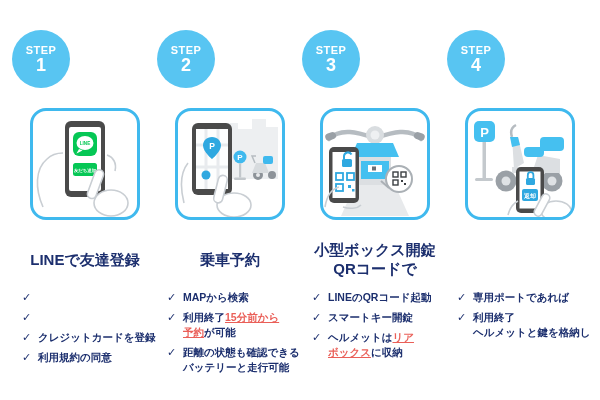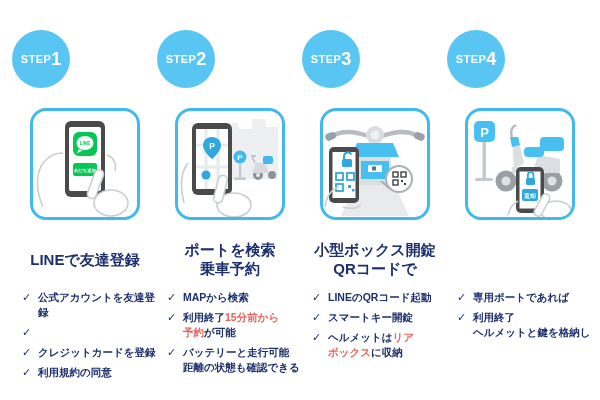--- a/index.html
+++ b/index.html
@@ -1,37 +1,37 @@
 <!DOCTYPE html>
 <html style="--sky-blue: #58c5f2; --border-blue: #3fb9ee; --navy: #1c2f6e; --red: #ea5f58; --line-green: #06c755; --phone-dark: #4a4a4a; --accent-blue: #2fa8e0;"><head>
 <meta charset="utf-8">
 <style>
   html,body{margin:0;padding:0;}
   body{width:600px;height:400px;background:#fff;font-family:"Liberation Sans","DejaVu Sans",sans-serif;}
   .canvas{position:relative;width:600px;height:400px;background:#fff;overflow:hidden;}
   .col{position:absolute;top:0;width:150px;height:400px;}
   .col1{left:10px}.col2{left:155px}.col3{left:300px}.col4{left:445px}
   .badge{position:absolute;left:2px;top:30px;width:58px;height:58px;border-radius:50%;
-         background:var(--sky-blue,#58c5f2);color:#fff;display:flex;flex-direction:row;
+         background:var(--sky-blue,#58c5f2);color:#fff;display:flex;flex-direction:column;
          align-items:center;justify-content:center;font-weight:bold;}
   .badge .lbl{font-size:11px;line-height:12px;letter-spacing:.5px;}
   .badge .num{font-size:18px;line-height:19px;}
   .illo{position:absolute;left:20px;top:108px;width:110px;height:112px;box-sizing:border-box;
         border:3px solid var(--border-blue,#3fb9ee);border-radius:16px;background:#fff;overflow:hidden;}
   .illo svg{display:block;width:104px;height:106px;}
   .title{position:absolute;left:0;top:236px;width:150px;height:46px;margin:0;
          display:flex;flex-direction:column;justify-content:center;align-items:center;
          color:var(--navy,#1c2f6e);font-size:15px;font-weight:bold;line-height:19px;text-align:center;}
   .bullets{position:absolute;left:12px;top:290px;width:138px;margin:0;padding:0;list-style:none;}
   .bullet{display:flex;align-items:flex-start;margin-bottom:5px;
           color:var(--navy,#1c2f6e);font-weight:bold;font-size:10.5px;line-height:15px;}
   .chk{flex:0 0 16px;width:16px;font-size:11px;color:var(--navy,#1c2f6e);}
   .btxt{flex:1;}
   .bline{display:block;}
-  .seg.red{color:var(--red,#ea5f58);}
+  .seg.red{color:var(--red,#ea5f58);text-decoration:underline;}
   svg text{font-family:"Liberation Sans","DejaVu Sans",sans-serif;}
 </style>
 </head>
 <body>
 
 <div class="canvas">
 
   <section class="col col1">
     <div class="badge">
       <span class="lbl">STEP</span>
@@ -62,23 +62,20 @@
           <rect x="58" y="58" width="9" height="30" rx="4.5" fill="#fff" stroke="#c9ced3" stroke-width="1.6" transform="rotate(20 62 73)"></rect>
         </g>
       </svg>
     </div>
     <h2 class="title">
       <span class="tline">LINEで友達登録</span>
     </h2>
     <ul class="bullets">
       <li class="bullet">
         <span class="chk">✓</span>
-        <span class="btxt">
-          <span class="bline"><span class="seg">公式アカウントを友達登録</span></span>
-        </span>
       </li>
       <li class="bullet">
         <span class="chk">✓</span>
       </li>
       <li class="bullet">
         <span class="chk">✓</span>
         <span class="btxt">
           <span class="bline"><span class="seg">クレジットカードを登録</span></span>
         </span>
       </li>
@@ -124,21 +121,20 @@
         </g>
         <circle cx="28" cy="64" r="4.5" fill="#2fa8e0"></circle>
         <g>
           <ellipse cx="56" cy="94" rx="17" ry="12" fill="#fff" stroke="#c9ced3" stroke-width="1.6"></ellipse>
           <rect x="38" y="64" width="9" height="28" rx="4.5" fill="#fff" stroke="#c9ced3" stroke-width="1.6" transform="rotate(14 42 78)"></rect>
         </g>
         <path d="M6,92 C2,76 2,62 10,52" fill="none" stroke="#c9ced3" stroke-width="1.6"></path>
       </svg>
     </div>
     <h2 class="title">
-      <span class="tline">ポートを検索</span>
       <span class="tline">乗車予約</span>
     </h2>
     <ul class="bullets">
       <li class="bullet">
         <span class="chk">✓</span>
         <span class="btxt">
           <span class="bline"><span class="seg">MAPから検索</span></span>
         </span>
       </li>
       <li class="bullet">
@@ -148,22 +144,22 @@
             <span class="seg">利用終了</span><span class="seg red">15分前から</span>
           </span>
           <span class="bline">
             <span class="seg red">予約</span><span class="seg">が可能</span>
           </span>
         </span>
       </li>
       <li class="bullet">
         <span class="chk">✓</span>
         <span class="btxt">
+          <span class="bline"><span class="seg">距離の状態も確認できる</span></span>
           <span class="bline"><span class="seg">バッテリーと走行可能</span></span>
-          <span class="bline"><span class="seg">距離の状態も確認できる</span></span>
         </span>
       </li>
     </ul>
   </section>
 
   <section class="col col3">
     <div class="badge">
       <span class="lbl">STEP</span>
       <span class="num">3</span>
     </div>

